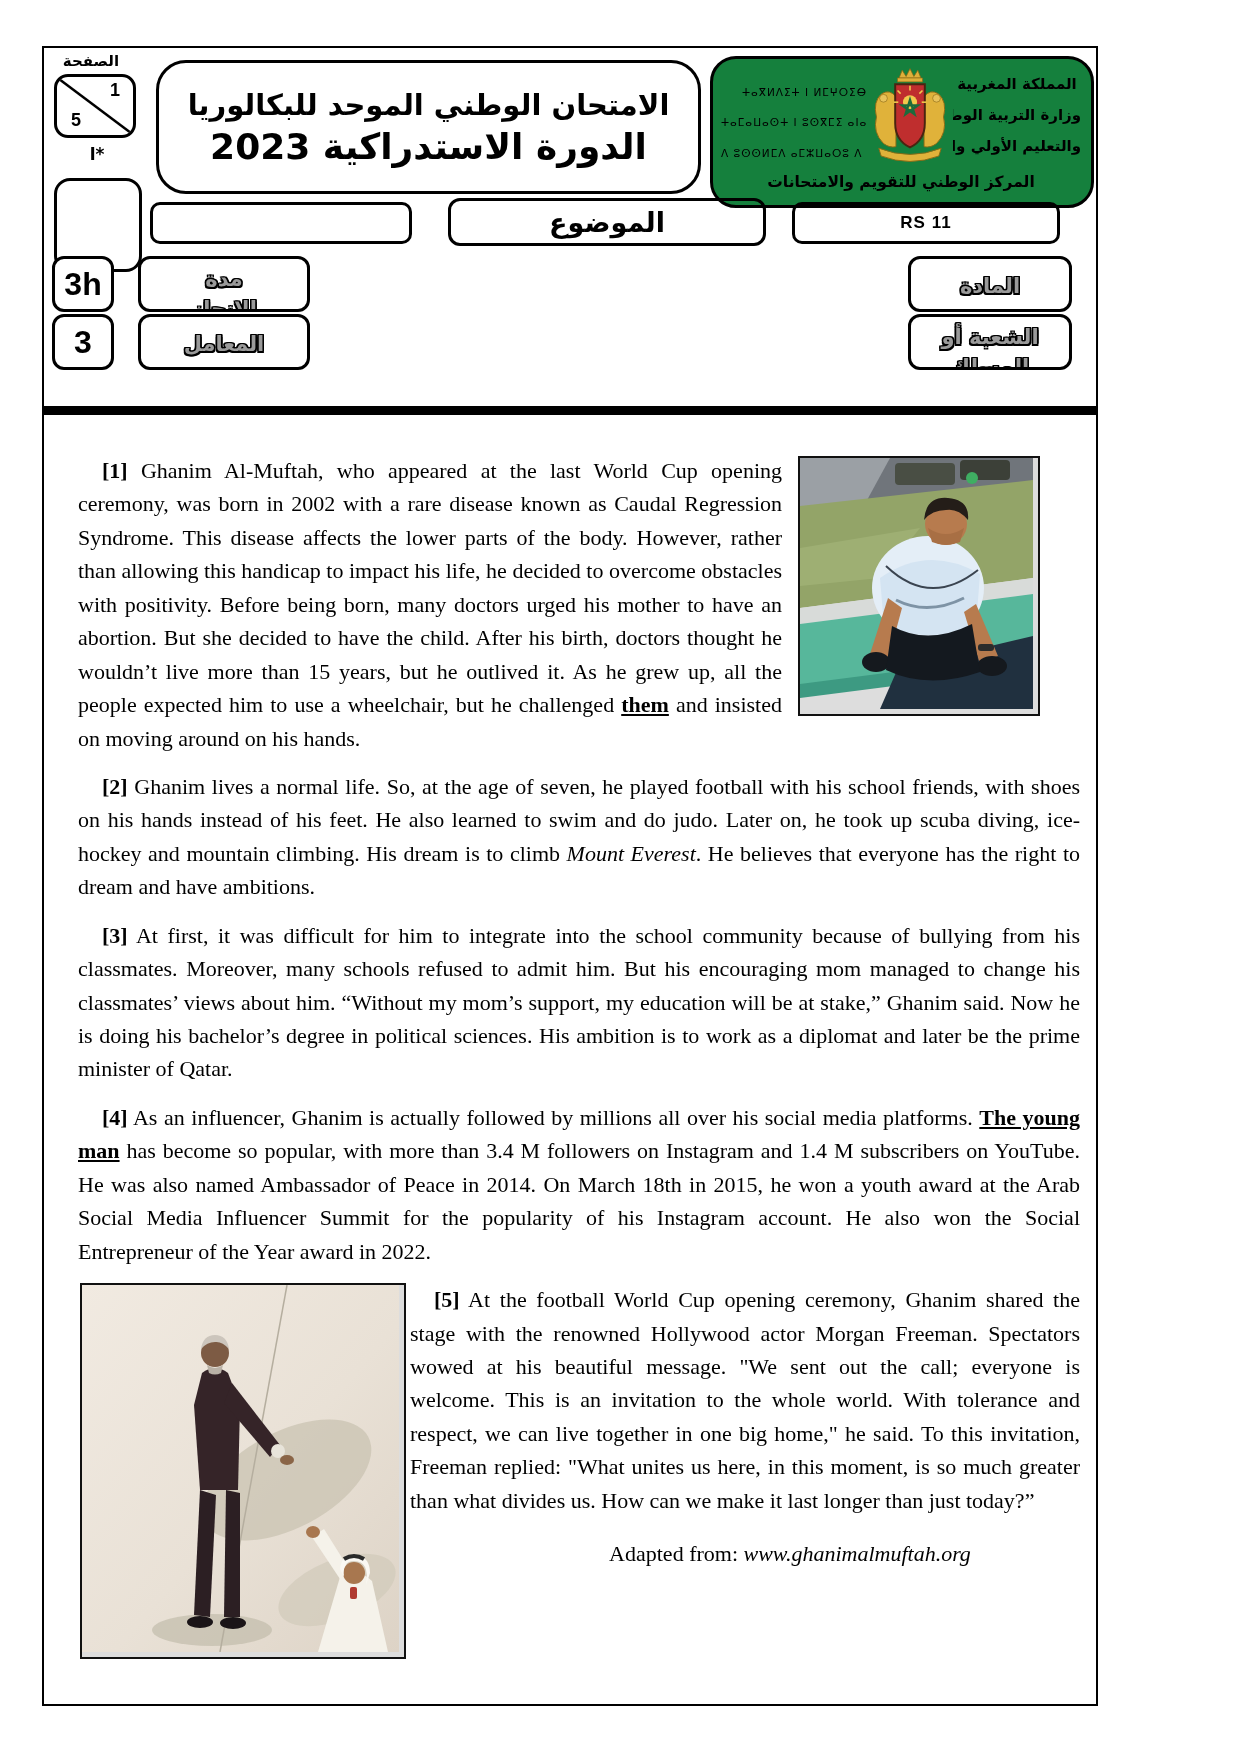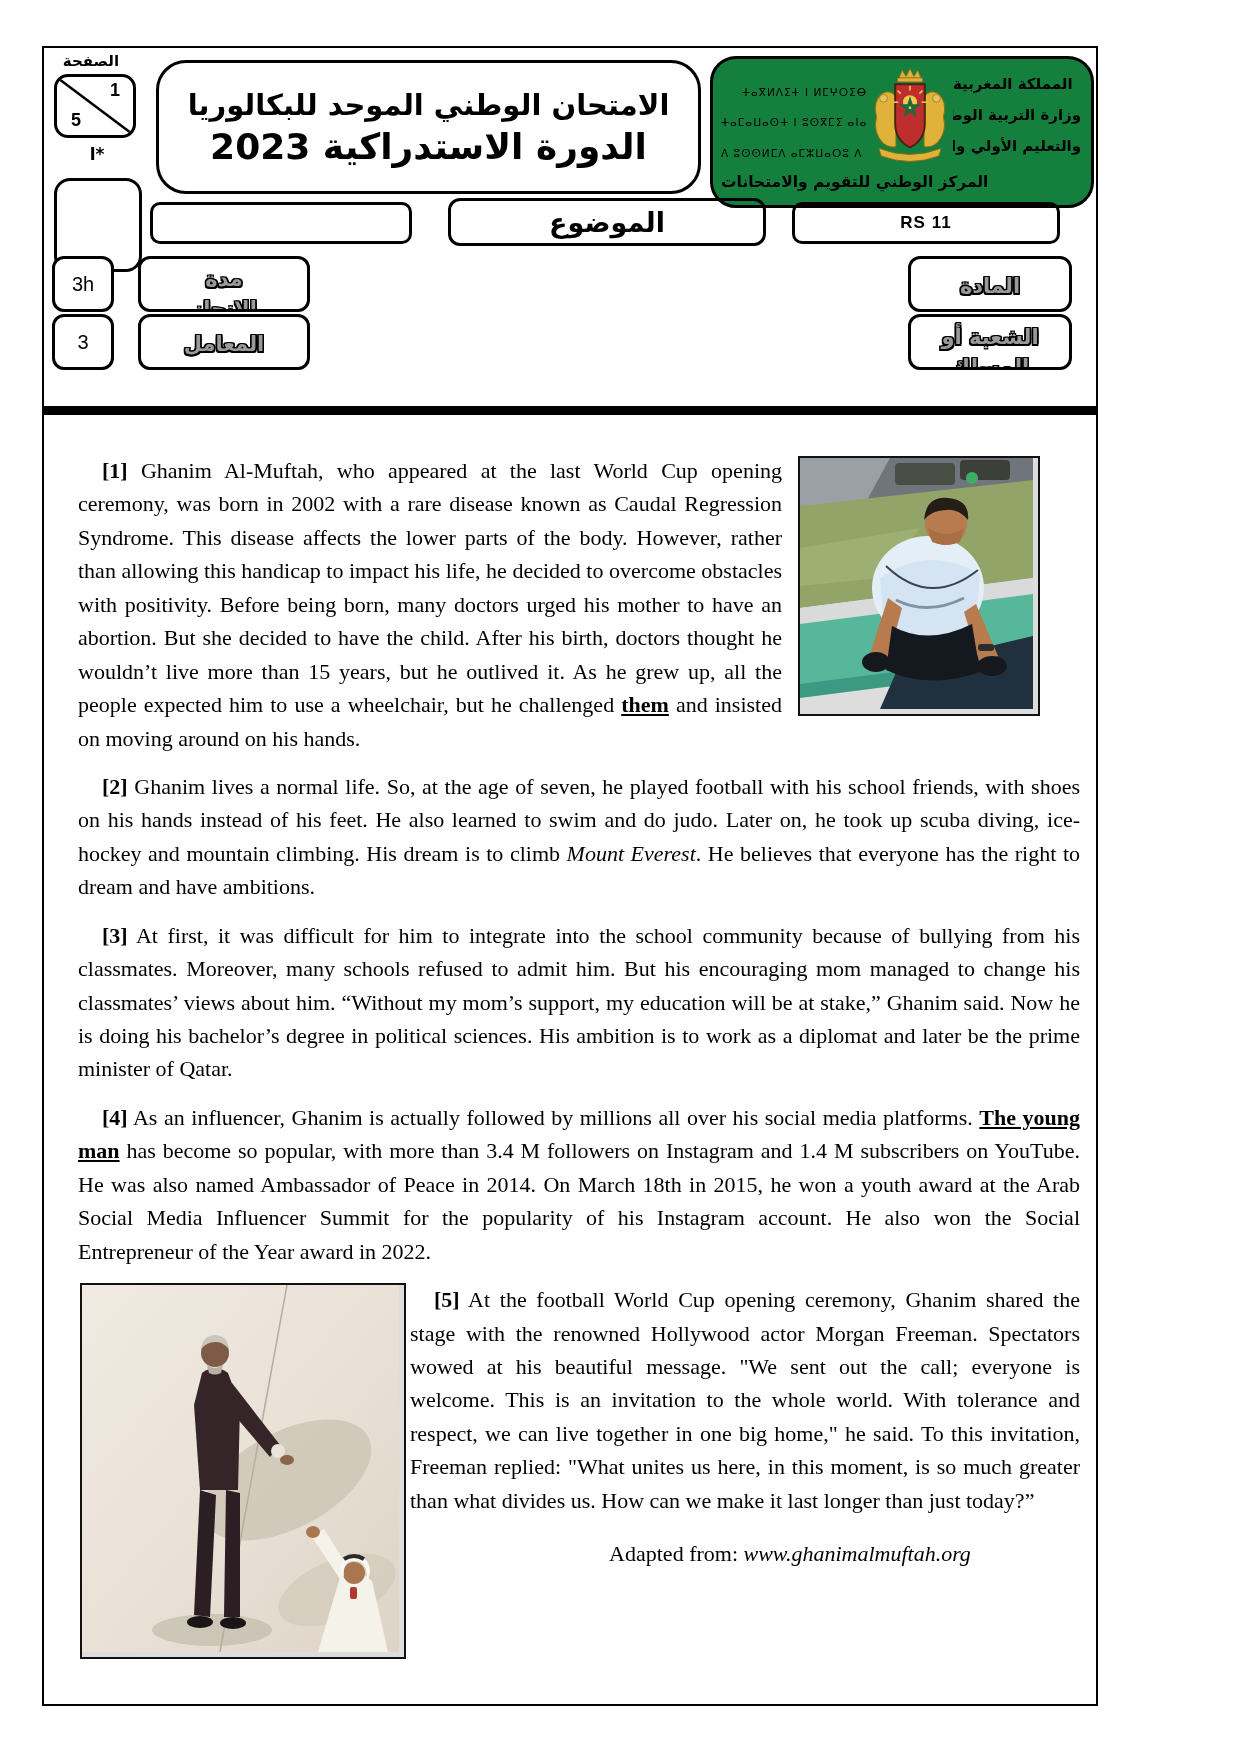--- a/index.html
+++ b/index.html
@@ -26,32 +26,32 @@
   .titlebox{
     left:112px;top:12px;width:545px;height:134px;border-radius:30px;border:3.5px solid #000;
     display:flex;flex-direction:column;align-items:center;justify-content:center;gap:4px;direction:rtl;
   }
   .title1{font-weight:bold;font-size:29px;}
   .title2{font-weight:bold;font-size:36px;}
   .ministrybox{left:666px;top:8px;width:384px;height:152px;border-radius:26px;border:3px solid #000;padding:8px 10px 4px 8px;}
   .min-top{display:flex;align-items:flex-start;height:106px;}
   .tifinagh{flex:1;text-align:right;font-size:10.5px;line-height:2.9;letter-spacing:1px;white-space:nowrap;overflow:hidden;padding-top:10px;}
   .arms{width:78px;height:100px;flex:none;margin:0 4px;}
-  .arcall{width:128px;flex:none;direction:rtl;text-align:left;font-size:15px;font-weight:bold;line-height:2.05;padding-top:2px;white-space:nowrap;overflow:hidden;}
-  .min-bottom{text-align:left;direction:rtl;font-size:15.5px;font-weight:bold;margin-top:0px;}
+  .arcall{width:128px;flex:none;direction:rtl;text-align:center;font-size:15px;font-weight:bold;line-height:2.05;padding-top:2px;white-space:nowrap;overflow:hidden;}
+  .min-bottom{text-align:center;direction:rtl;font-size:15.5px;font-weight:bold;margin-top:0px;}
   .emptybox{left:106px;top:154px;width:262px;height:42px;border-radius:10px;border:3px solid #000;}
   .subjectbox{left:404px;top:150px;width:318px;height:48px;border-radius:12px;border:3.5px solid #000;
     display:flex;align-items:center;justify-content:center;font-weight:bold;font-size:27px;direction:rtl;}
   .rsbox{left:748px;top:154px;width:268px;height:42px;border-radius:10px;border:3px solid #000;
     display:flex;align-items:center;justify-content:center;font-weight:bold;font-size:17px;letter-spacing:1px;}
   
   .cell{border:3px solid #000;border-radius:12px;background:#fff;position:absolute;box-sizing:border-box;overflow:hidden;}
   .rowA{top:208px;height:56px;}
   .rowB{top:266px;height:56px;}
-  .c-val{left:8px;width:62px;display:flex;align-items:center;justify-content:center;font-weight:normal;font-size:20px;}
+  .c-val{left:8px;width:62px;display:flex;align-items:center;justify-content:center;font-weight:bold;font-size:32px;}
   .c-llabel{left:84px;width:172px;margin-left:10px;}
   .c-center{left:250px;width:610px;display:flex;align-items:center;justify-content:center;direction:rtl;font-weight:bold;}
   .c-rlabel{left:864px;width:164px;}
   .labeltxt{
     direction:rtl;text-align:center;font-family:"DejaVu Sans",sans-serif;font-weight:bold;font-size:21px;line-height:30px;
     color:#9a9a9a;
     text-shadow:-1.5px -1.5px 0 #000,1.5px -1.5px 0 #000,-1.5px 1.5px 0 #000,1.5px 1.5px 0 #000,-1.5px 0 0 #000,1.5px 0 0 #000,0 -1.5px 0 #000,0 1.5px 0 #000;
   }
   .pad-two{padding-top:5px;}
   .pad-one{padding-top:12px;}

